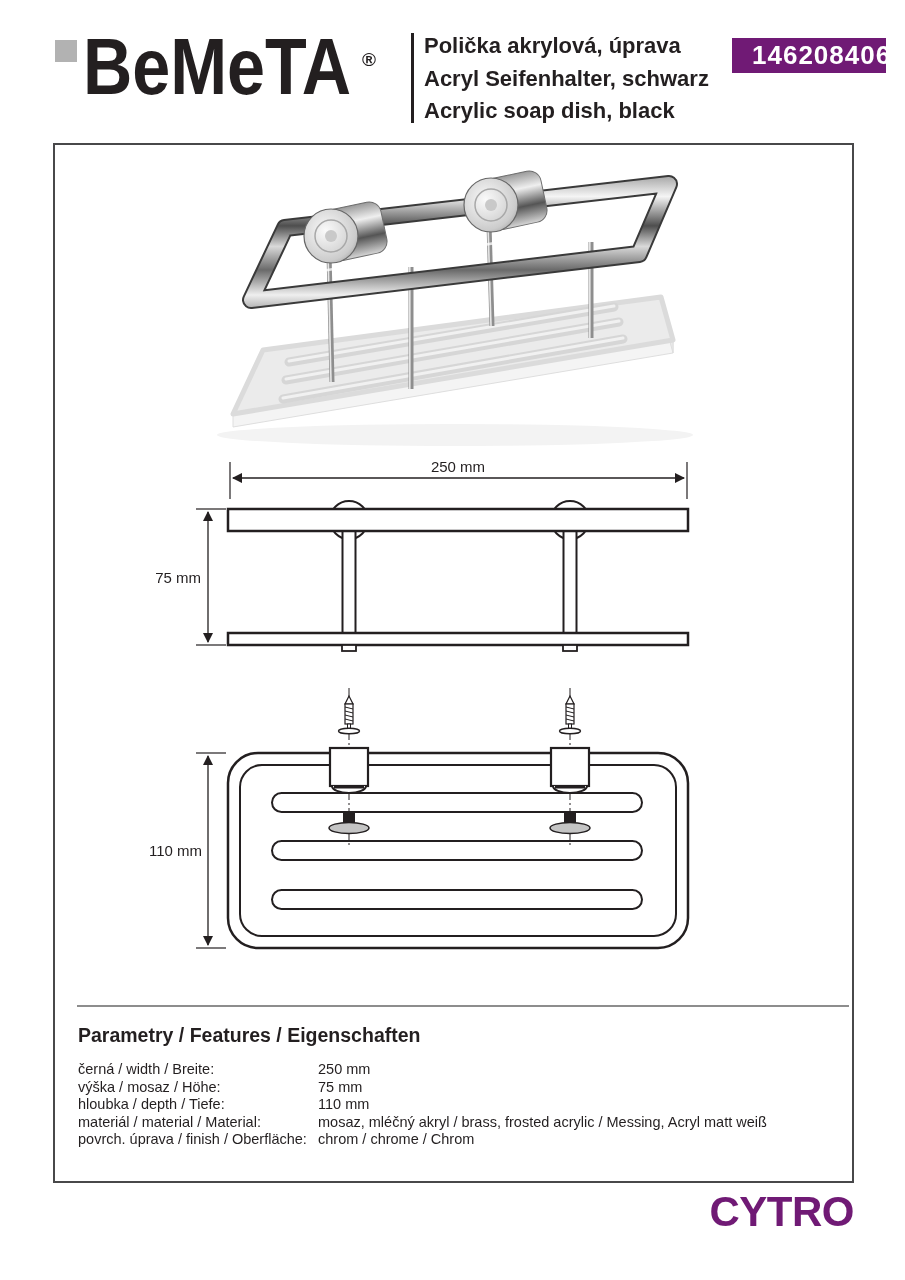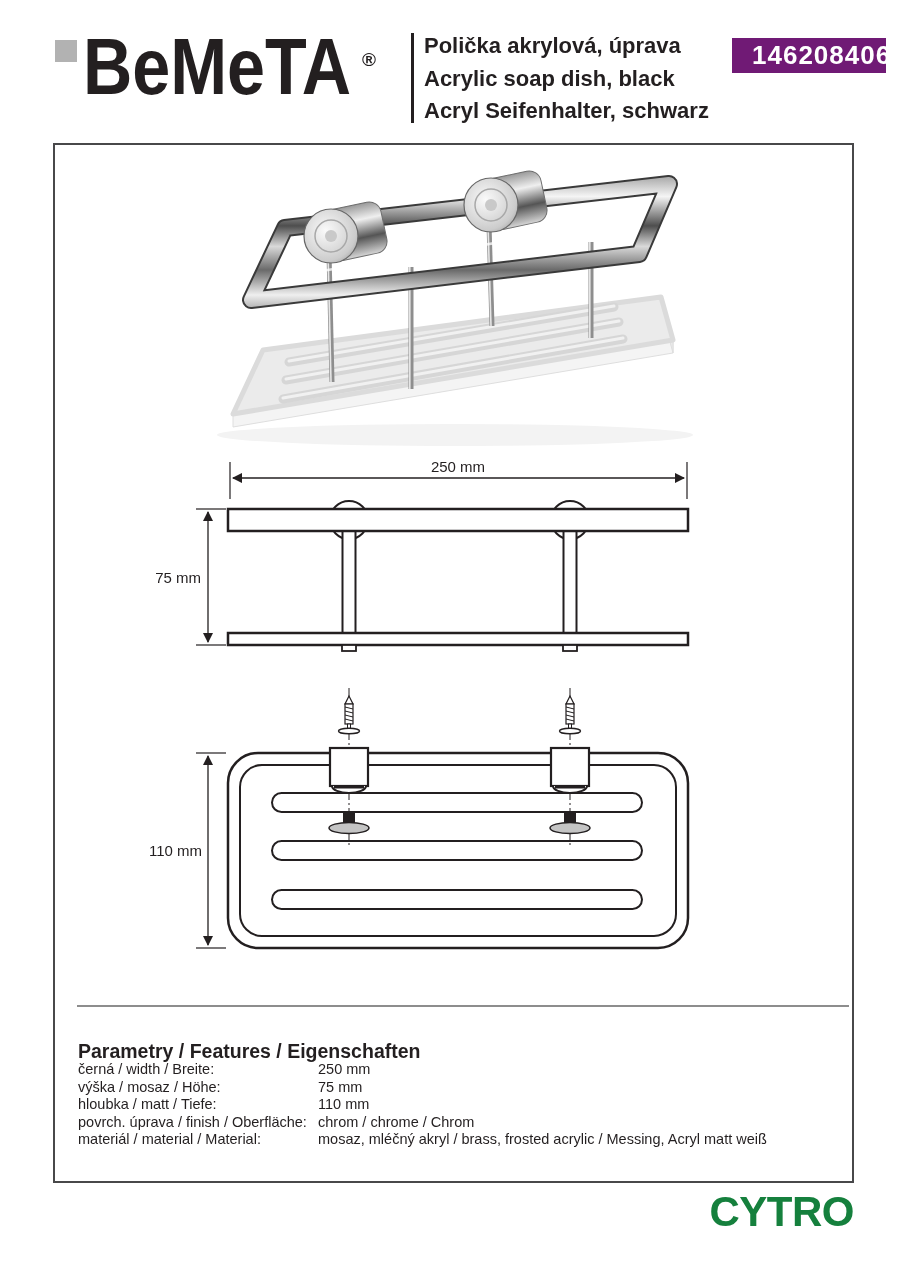--- a/index.html
+++ b/index.html
@@ -16,45 +16,45 @@
     position:absolute;left:732px;top:38px;width:154px;height:35px;background:#701a75;
     color:#ffffff;font-size:26px;font-weight:bold;line-height:35px;padding-left:20px;
     box-sizing:border-box;letter-spacing:1px;
   }
   
   .main-box{position:absolute;left:53px;top:143px;width:801px;height:1040px;border:2px solid #48484a;box-sizing:border-box;background:#fff;}
   .photo-svg{position:absolute;left:183px;top:152px;}
   .drawing-svg{position:absolute;left:0;top:0;}
   
   .param-divider{position:absolute;left:77px;top:1005px;width:772px;height:2px;background:#8d8d8d;}
-  .param-heading{position:absolute;left:78px;top:1024px;font-size:19.5px;font-weight:bold;margin-top:16px;}
+  .param-heading{position:absolute;left:78px;top:1024px;font-size:19.5px;font-weight:bold;}
   .param-table{position:absolute;left:78px;top:1061px;font-size:14.5px;line-height:17.6px;}
   .param-row{white-space:nowrap;}
   .param-label{display:inline-block;width:236px;}
   .param-value{display:inline-block;}
   
-  .series-name{position:absolute;right:51px;top:1188px;font-size:42px;font-weight:bold;color:#15803d;letter-spacing:-0.5px;}
+  .series-name{position:absolute;right:51px;top:1188px;font-size:42px;font-weight:bold;color:#701a75;letter-spacing:-0.5px;}
   svg text{font-family:"Liberation Sans", sans-serif;}
 </style>
 </head>
 <body>
 
 <div class="logo-square"></div>
 
 <svg class="logo-svg" width="330" height="84" viewBox="0 0 330 84">
   <text x="5" y="70" font-size="80" font-weight="bold" fill="#231f20" textLength="268" lengthAdjust="spacingAndGlyphs">BeMeTA</text>
   <text x="284" y="42" font-size="19" font-weight="bold" fill="#231f20">®</text>
 </svg>
 
 <div class="header-divider"></div>
 
 <div class="titles">
   <div>Polička akrylová, úprava</div>
+  <div>Acryl Seifenhalter, schwarz</div>
   <div>Acrylic soap dish, black</div>
-  <div>Acryl Seifenhalter, schwarz</div>
 </div>
 
 <div class="code-badge">146208406</div>
 
 <div class="main-box"></div>
 
 <svg class="photo-svg" width="540" height="300" viewBox="0 0 540 300">
   <defs>
     <linearGradient id="bandG" gradientUnits="userSpaceOnUse" x1="0" y1="18" x2="0" y2="165">
       <stop offset="0" stop-color="#8f8f8f"></stop>
@@ -220,26 +220,26 @@
 <div class="param-table">
   <div class="param-row">
     <span class="param-label">černá / width / Breite:</span>
     <span class="param-value">250 mm</span>
   </div>
   <div class="param-row">
     <span class="param-label">výška / mosaz / Höhe:</span>
     <span class="param-value">75 mm</span>
   </div>
   <div class="param-row">
-    <span class="param-label">hloubka / matt / Tiefe:</span>
+    <span class="param-label">hloubka / depth / Tiefe:</span>
     <span class="param-value">110 mm</span>
+  </div>
+  <div class="param-row">
+    <span class="param-label">materiál / material / Material:</span>
+    <span class="param-value">mosaz, mléčný akryl / brass, frosted acrylic / Messing, Acryl matt weiß</span>
   </div>
   <div class="param-row">
     <span class="param-label">povrch. úprava / finish / Oberfläche:</span>
     <span class="param-value">chrom / chrome / Chrom</span>
   </div>
-  <div class="param-row">
-    <span class="param-label">materiál / material / Material:</span>
-    <span class="param-value">mosaz, mléčný akryl / brass, frosted acrylic / Messing, Acryl matt weiß</span>
-  </div>
 </div>
 
 <div class="series-name">CYTRO</div>
 
 </body></html>

